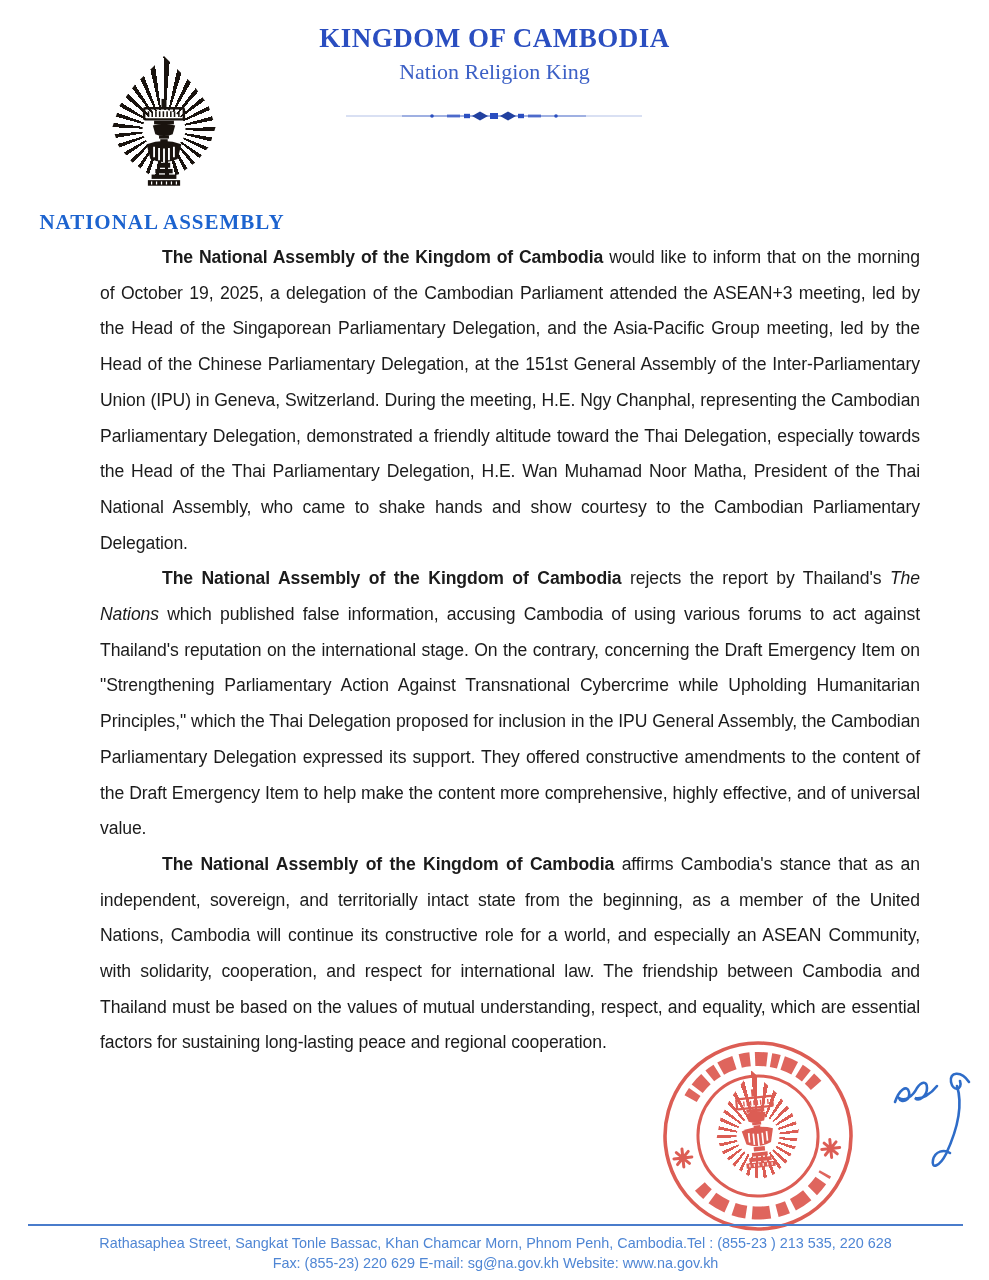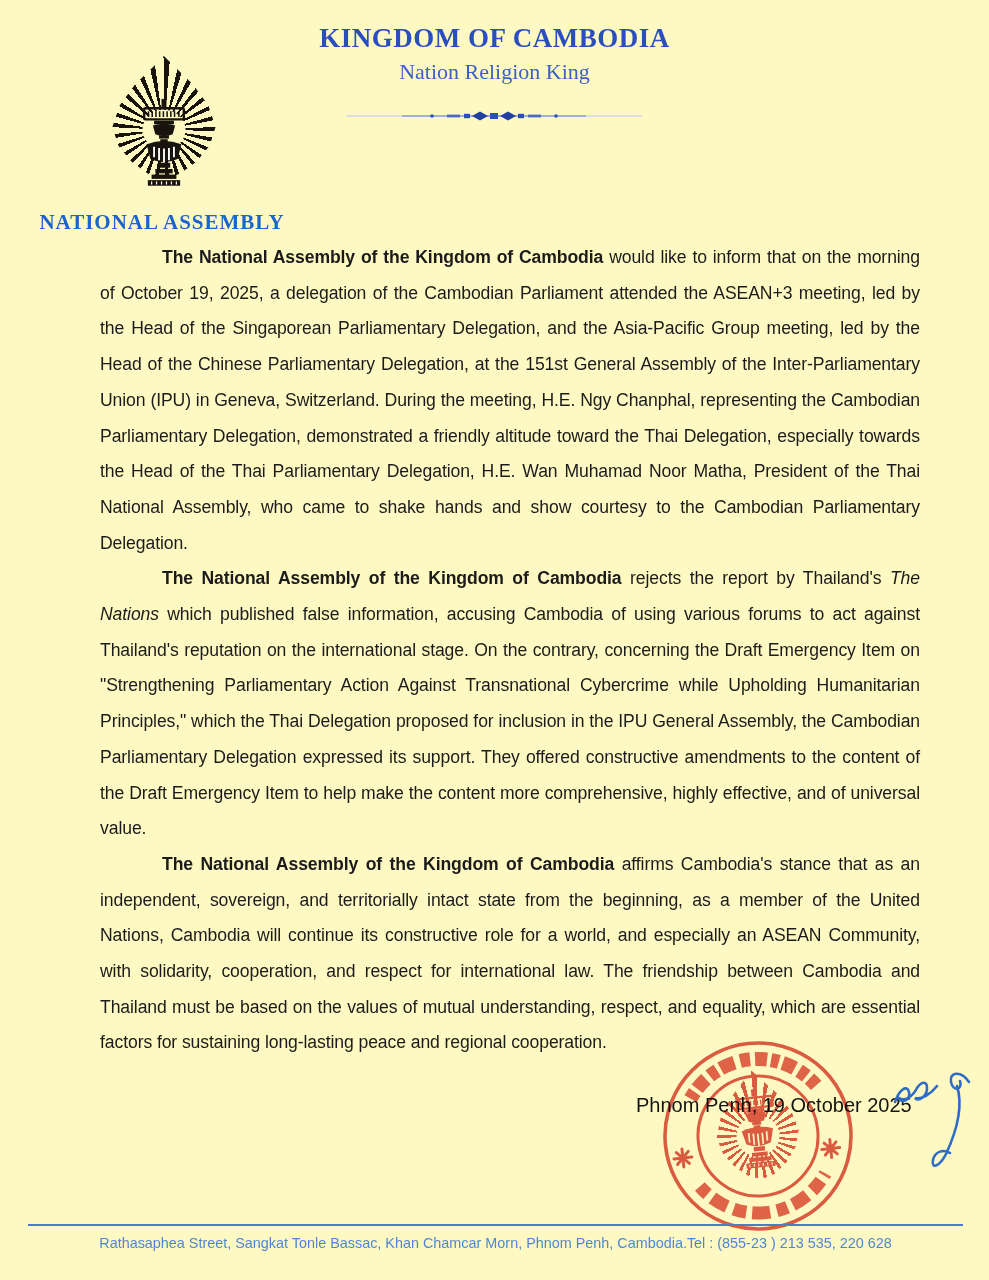--- a/index.html
+++ b/index.html
@@ -1,16 +1,16 @@
 <!DOCTYPE html>
 <html><head>
 <meta charset="utf-8">
 <style>
   html,body{margin:0;padding:0;background:#ececec;}
-  .page{position:relative;width:989px;height:1280px;margin:0 auto;background:#fef9c3;
+  .page{position:relative;width:989px;height:1280px;margin:0 auto;background:#ffffff;
         overflow:hidden;font-family:"Liberation Sans",sans-serif;}
 
   
   .hdr-kingdom{position:absolute;top:23px;left:0;right:0;text-align:center;
     font-family:"Liberation Serif",serif;font-weight:700;font-size:27px;
     color:#2a4ec0;letter-spacing:.5px;}
   .hdr-motto{position:absolute;top:59px;left:0;right:0;text-align:center;
     font-family:"Liberation Serif",serif;font-size:22px;color:#3c60c6;}
   .divider{position:absolute;top:109px;left:344px;width:300px;height:14px;}
 
@@ -110,21 +110,20 @@
 
   <div class="press-title">
   </div>
 
   <div class="body-text">
     <p><span class="seg-b">The National Assembly of the Kingdom of Cambodia</span><span> would like to inform that on the morning of October 19, 2025, a delegation of the Cambodian Parliament attended the ASEAN+3 meeting, led by the Head of the Singaporean Parliamentary Delegation, and the Asia-Pacific Group meeting, led by the Head of the Chinese Parliamentary Delegation, at the 151st General Assembly of the Inter-Parliamentary Union (IPU) in Geneva, Switzerland. During the meeting, H.E. Ngy Chanphal, representing the Cambodian Parliamentary Delegation, demonstrated a friendly altitude toward the Thai Delegation, especially towards the Head of the Thai Parliamentary Delegation, H.E. Wan Muhamad Noor Matha, President of the Thai National Assembly, who came to shake hands and show courtesy to the Cambodian Parliamentary Delegation.</span></p>
     <p><span class="seg-b">The National Assembly of the Kingdom of Cambodia</span><span> rejects the report by Thailand's </span><span class="seg-i">The Nations</span><span> which published false information, accusing Cambodia of using various forums to act against Thailand's reputation on the international stage. On the contrary, concerning the Draft Emergency Item on "Strengthening Parliamentary Action Against Transnational Cybercrime while Upholding Humanitarian Principles," which the Thai Delegation proposed for inclusion in the IPU General Assembly, the Cambodian Parliamentary Delegation expressed its support. They offered constructive amendments to the content of the Draft Emergency Item to help make the content more comprehensive, highly effective, and of universal value.</span></p>
     <p><span class="seg-b">The National Assembly of the Kingdom of Cambodia</span><span> affirms Cambodia's stance that as an independent, sovereign, and territorially intact state from the beginning, as a member of the United Nations, Cambodia will continue its constructive role for a world, and especially an ASEAN Community, with solidarity, cooperation, and respect for international law. The friendship between Cambodia and Thailand must be based on the values of mutual understanding, respect, and equality, which are essential factors for sustaining long-lasting peace and regional cooperation.</span></p>
   </div>
 
-  <div class="dateline">Phnom Penh, 19 October 2025</div>
 
   <svg class="signature" viewBox="0 0 98 120">
     <g fill="none" stroke="#2e6cc8" stroke-width="2.6" stroke-linecap="round">
       <path d="M4 36 C8 24 16 18 18 26 C20 34 10 38 8 32 C14 36 22 30 26 22 C30 16 36 14 36 22 C36 30 28 36 24 32 C30 34 40 28 46 20"></path>
       <path d="M78 16 C70 4 58 6 60 16 C62 26 72 24 69 15"></path>
       <path d="M66 20 C71 36 69 58 55 88 C49 100 40 104 42 94 C44 85 53 83 59 87"></path>
     </g>
   </svg>
 
   <div class="stamp">
@@ -143,15 +142,16 @@
       </g>
     </svg>
     <div class="rays" style="position:absolute;"></div>
     <svg class="urn" viewBox="0 0 100 170">
         <use href="#urn"></use>
       </svg>
   </div>
 
   <div class="footer">
     <div>Rathasaphea Street, Sangkat Tonle Bassac, Khan Chamcar Morn, Phnom Penh, Cambodia.Tel : (855-23 ) 213 535, 220 628</div>
+    <div>Fax: (855-23) 220 629 E-mail: sg@na.gov.kh Website: www.na.gov.kh</div>
   </div>
 
 </div>
 
 </body></html>

